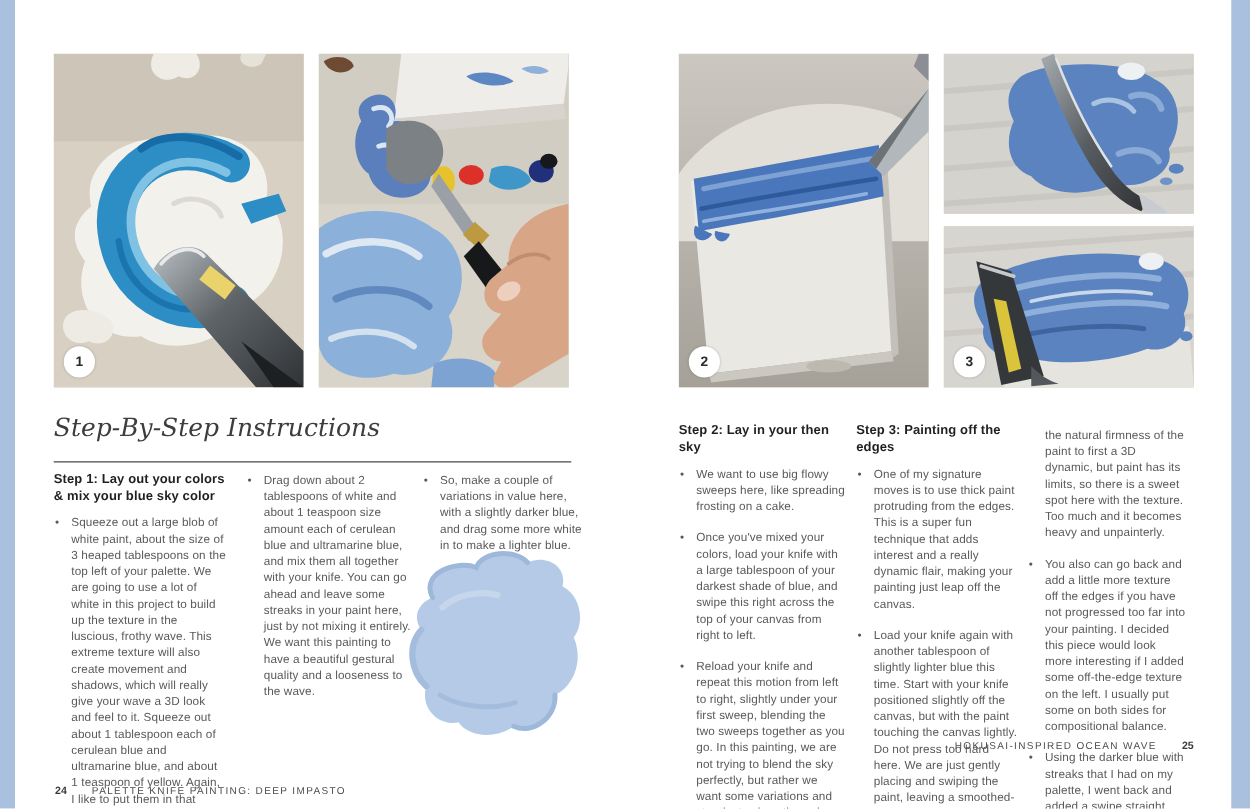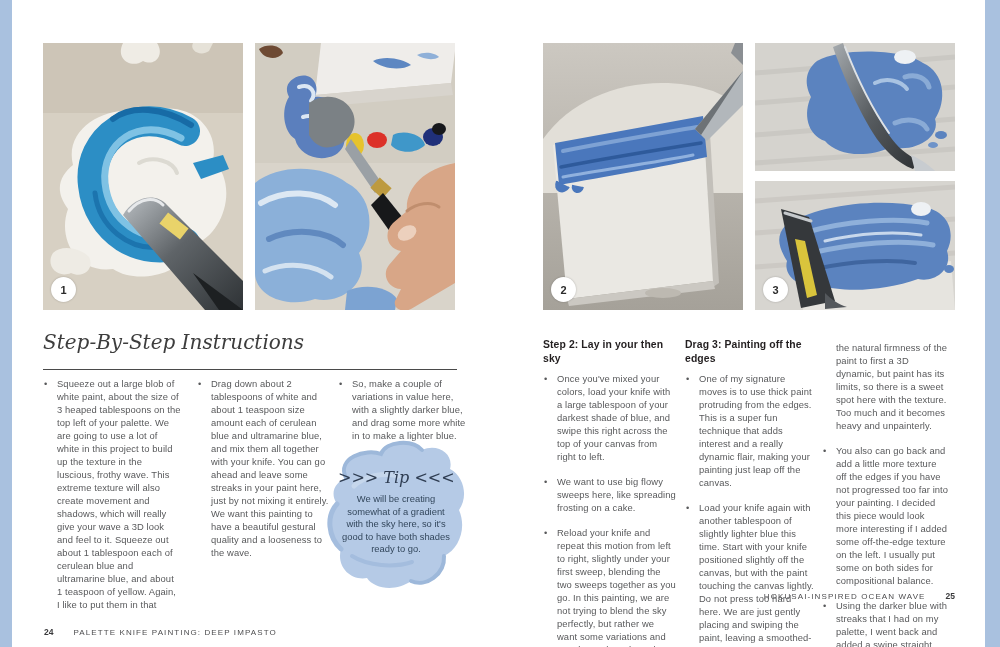--- a/index.html
+++ b/index.html
@@ -208,55 +208,55 @@
       <path d="M30,32 L56,40" stroke="#c5c9cc" stroke-width="3" fill="none" stroke-linecap="round"></path>
       <path d="M70,112 C76,118 84,124 92,126 L70,128 Z" fill="#54585c"></path>
     </svg>
     <span class="badge">3</span>
   </figure>
 
   <h1 class="title">Step-By-Step Instructions</h1>
   <div class="title-rule"></div>
 
   <div class="col colL1">
+    <p class="step-heading">
+      <span>Step 1: Lay out your colors</span><br>
+      <span>&amp; mix your blue sky color</span>
+    </p>
     <p class="bullet">Squeeze out a large blob of white paint, about the size of 3 heaped tablespoons on the top left of your palette. We are going to use a lot of white in this project to build up the texture in the luscious, frothy wave. This extreme texture will also create movement and shadows, which will really give your wave a 3D look and feel to it. Squeeze out about 1 tablespoon each of cerulean blue and ultramarine blue, and about 1 teaspoon of yellow. Again, I like to put them in that</p>
   </div>
 
   <div class="col colL2">
     <p class="bullet">Drag down about 2 tablespoons of white and about 1 teaspoon size amount each of cerulean blue and ultramarine blue, and mix them all together with your knife. You can go ahead and leave some streaks in your paint here, just by not mixing it entirely. We want this painting to have a beautiful gestural quality and a looseness to the wave.</p>
   </div>
 
   <div class="col colL3">
     <p class="bullet">So, make a couple of variations in value here, with a slightly darker blue, and drag some more white in to make a lighter blue.</p>
   </div>
 
   <div class="tip">
     <svg viewBox="0 0 144 160">
       <path d="M22,42 C12,22 42,12 57,18 C62,5 88,3 98,14 C114,7 130,18 126,33 C141,41 144,62 135,74 C143,92 135,113 120,120 C121,138 102,152 87,145 C72,156 50,153 43,142 C26,145 12,130 17,113 C4,101 2,80 13,68 C5,56 12,46 22,42 Z" fill="#b5cae6"></path>
       <path d="M22,42 C12,22 42,12 57,18 C62,5 88,3 98,14" fill="none" stroke="#9db8da" stroke-width="4" stroke-linecap="round"></path>
       <path d="M17,113 C4,101 2,80 13,68" fill="none" stroke="#a4bdde" stroke-width="5" stroke-linecap="round"></path>
       <path d="M120,120 C121,138 102,152 87,145" fill="none" stroke="#9db8da" stroke-width="4" stroke-linecap="round"></path>
       <path d="M30,50 C40,40 60,36 74,40" fill="none" stroke="#c6d7ec" stroke-width="5" stroke-linecap="round"></path>
       <path d="M28,120 C44,130 70,132 88,126" fill="none" stroke="#a4bdde" stroke-width="4" stroke-linecap="round"></path>
     </svg>
-    <div class="tip-inner">
-      <p class="tip-title">&gt;&gt;&gt; Tip &lt;&lt;&lt;</p>
-      <p class="tip-body">We will be creating somewhat of a gradient with the sky here, so it's good to have both shades ready to go.</p>
-    </div>
   </div>
 
   <div class="col colR1">
     <p class="step-heading">Step 2: Lay in your then sky</p>
+    <p class="bullet">We want to use big flowy sweeps here, like spreading frosting on a cake.</p>
     <p class="bullet">Once you've mixed your colors, load your knife with a large tablespoon of your darkest shade of blue, and swipe this right across the top of your canvas from right to left.</p>
-    <p class="bullet">We want to use big flowy sweeps here, like spreading frosting on a cake.</p>
     <p class="bullet">Reload your knife and repeat this motion from left to right, slightly under your first sweep, blending the two sweeps together as you go. In this painting, we are not trying to blend the sky perfectly, but rather we want some variations and streaks to show through, giving it interest and movement, and an uncontrived look and feel.</p>
   </div>
 
   <div class="col colR2">
-    <p class="step-heading">Drag 3: Painting off the edges</p>
+    <p class="step-heading">Step 3: Painting off the edges</p>
     <p class="bullet">One of my signature moves is to use thick paint protruding from the edges. This is a super fun technique that adds interest and a really dynamic flair, making your painting just leap off the canvas.</p>
     <p class="bullet">Load your knife again with another tablespoon of slightly lighter blue this time. Start with your knife positioned slightly off the canvas, but with the paint touching the canvas lightly. Do not press too hard here. We are just gently placing and swiping the paint, leaving a smoothed-out blob protruding from the edge. If you press too hard, it will squish the paint over the edge, and then it will droop down the side. We want to leverage</p>
   </div>
 
   <div class="col colR3">
     <p class="cont">the natural firmness of the paint to first a 3D dynamic, but paint has its limits, so there is a sweet spot here with the texture. Too much and it becomes heavy and unpainterly.</p>
     <p class="bullet">You also can go back and add a little more texture off the edges if you have not progressed too far into your painting. I decided this piece would look more interesting if I added some off-the-edge texture on the left. I usually put some on both sides for compositional balance.</p>
     <p class="bullet">Using the darker blue with streaks that I had on my palette, I went back and added a swipe straight over the top of the original one. Starting</p>
   </div>
 

